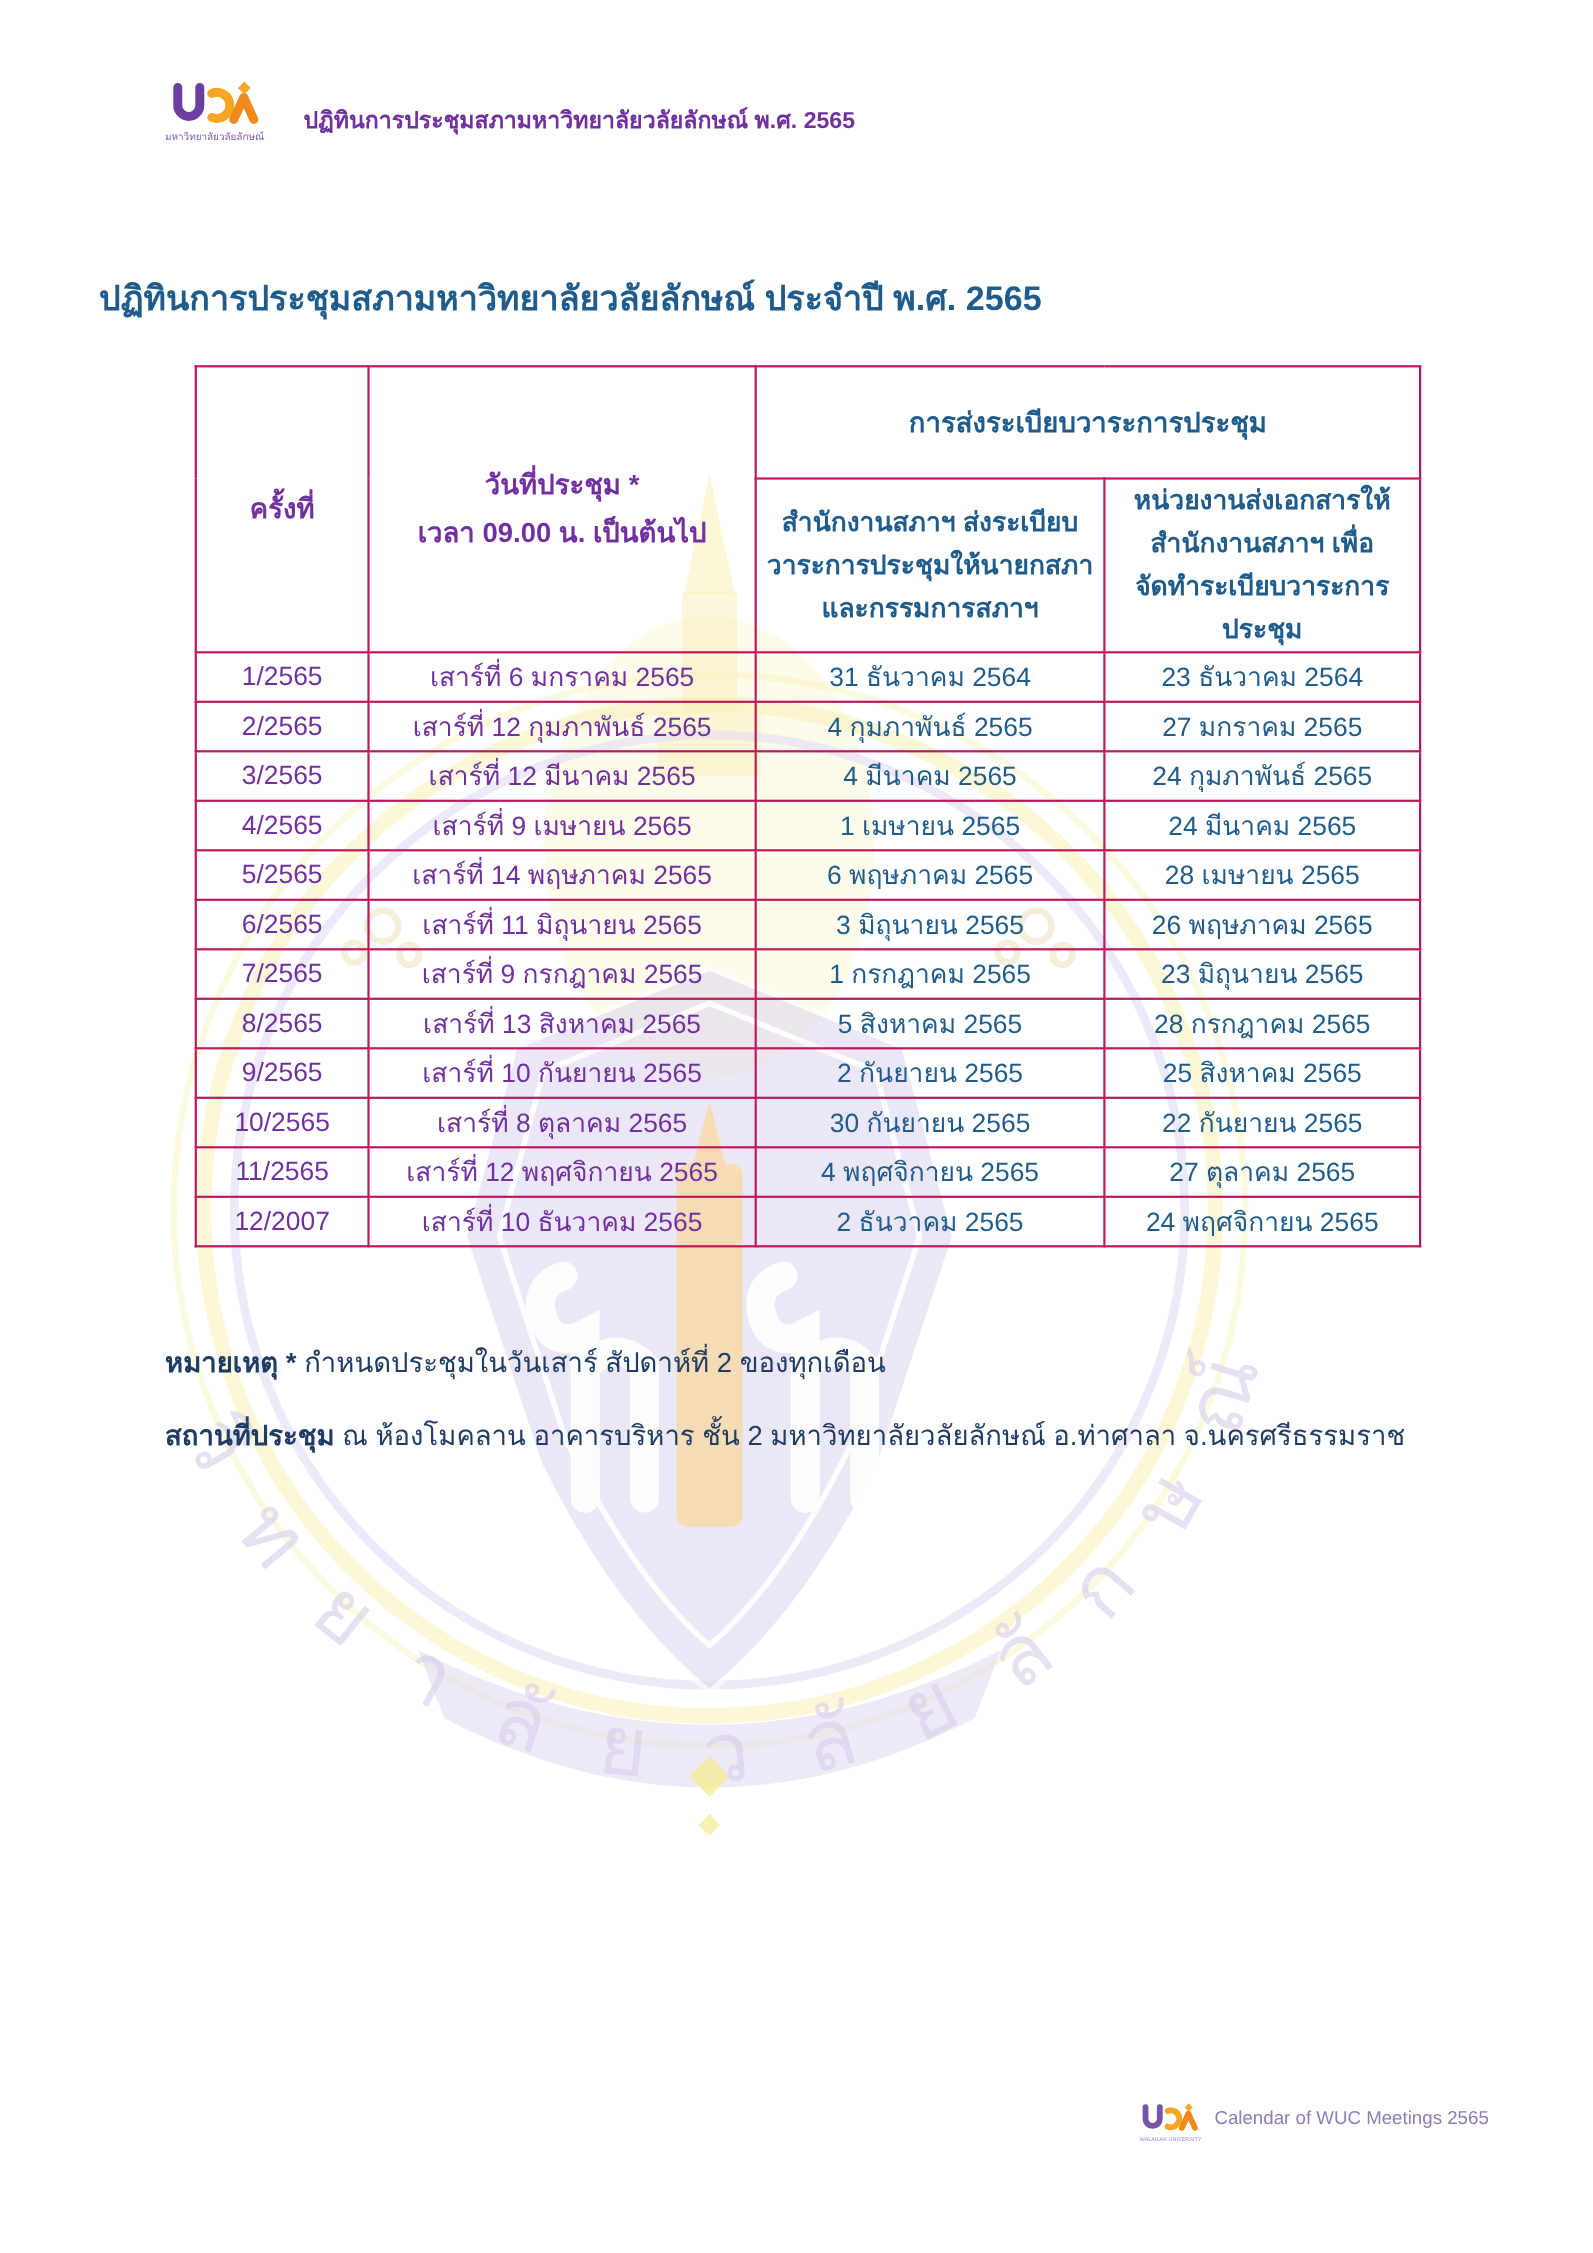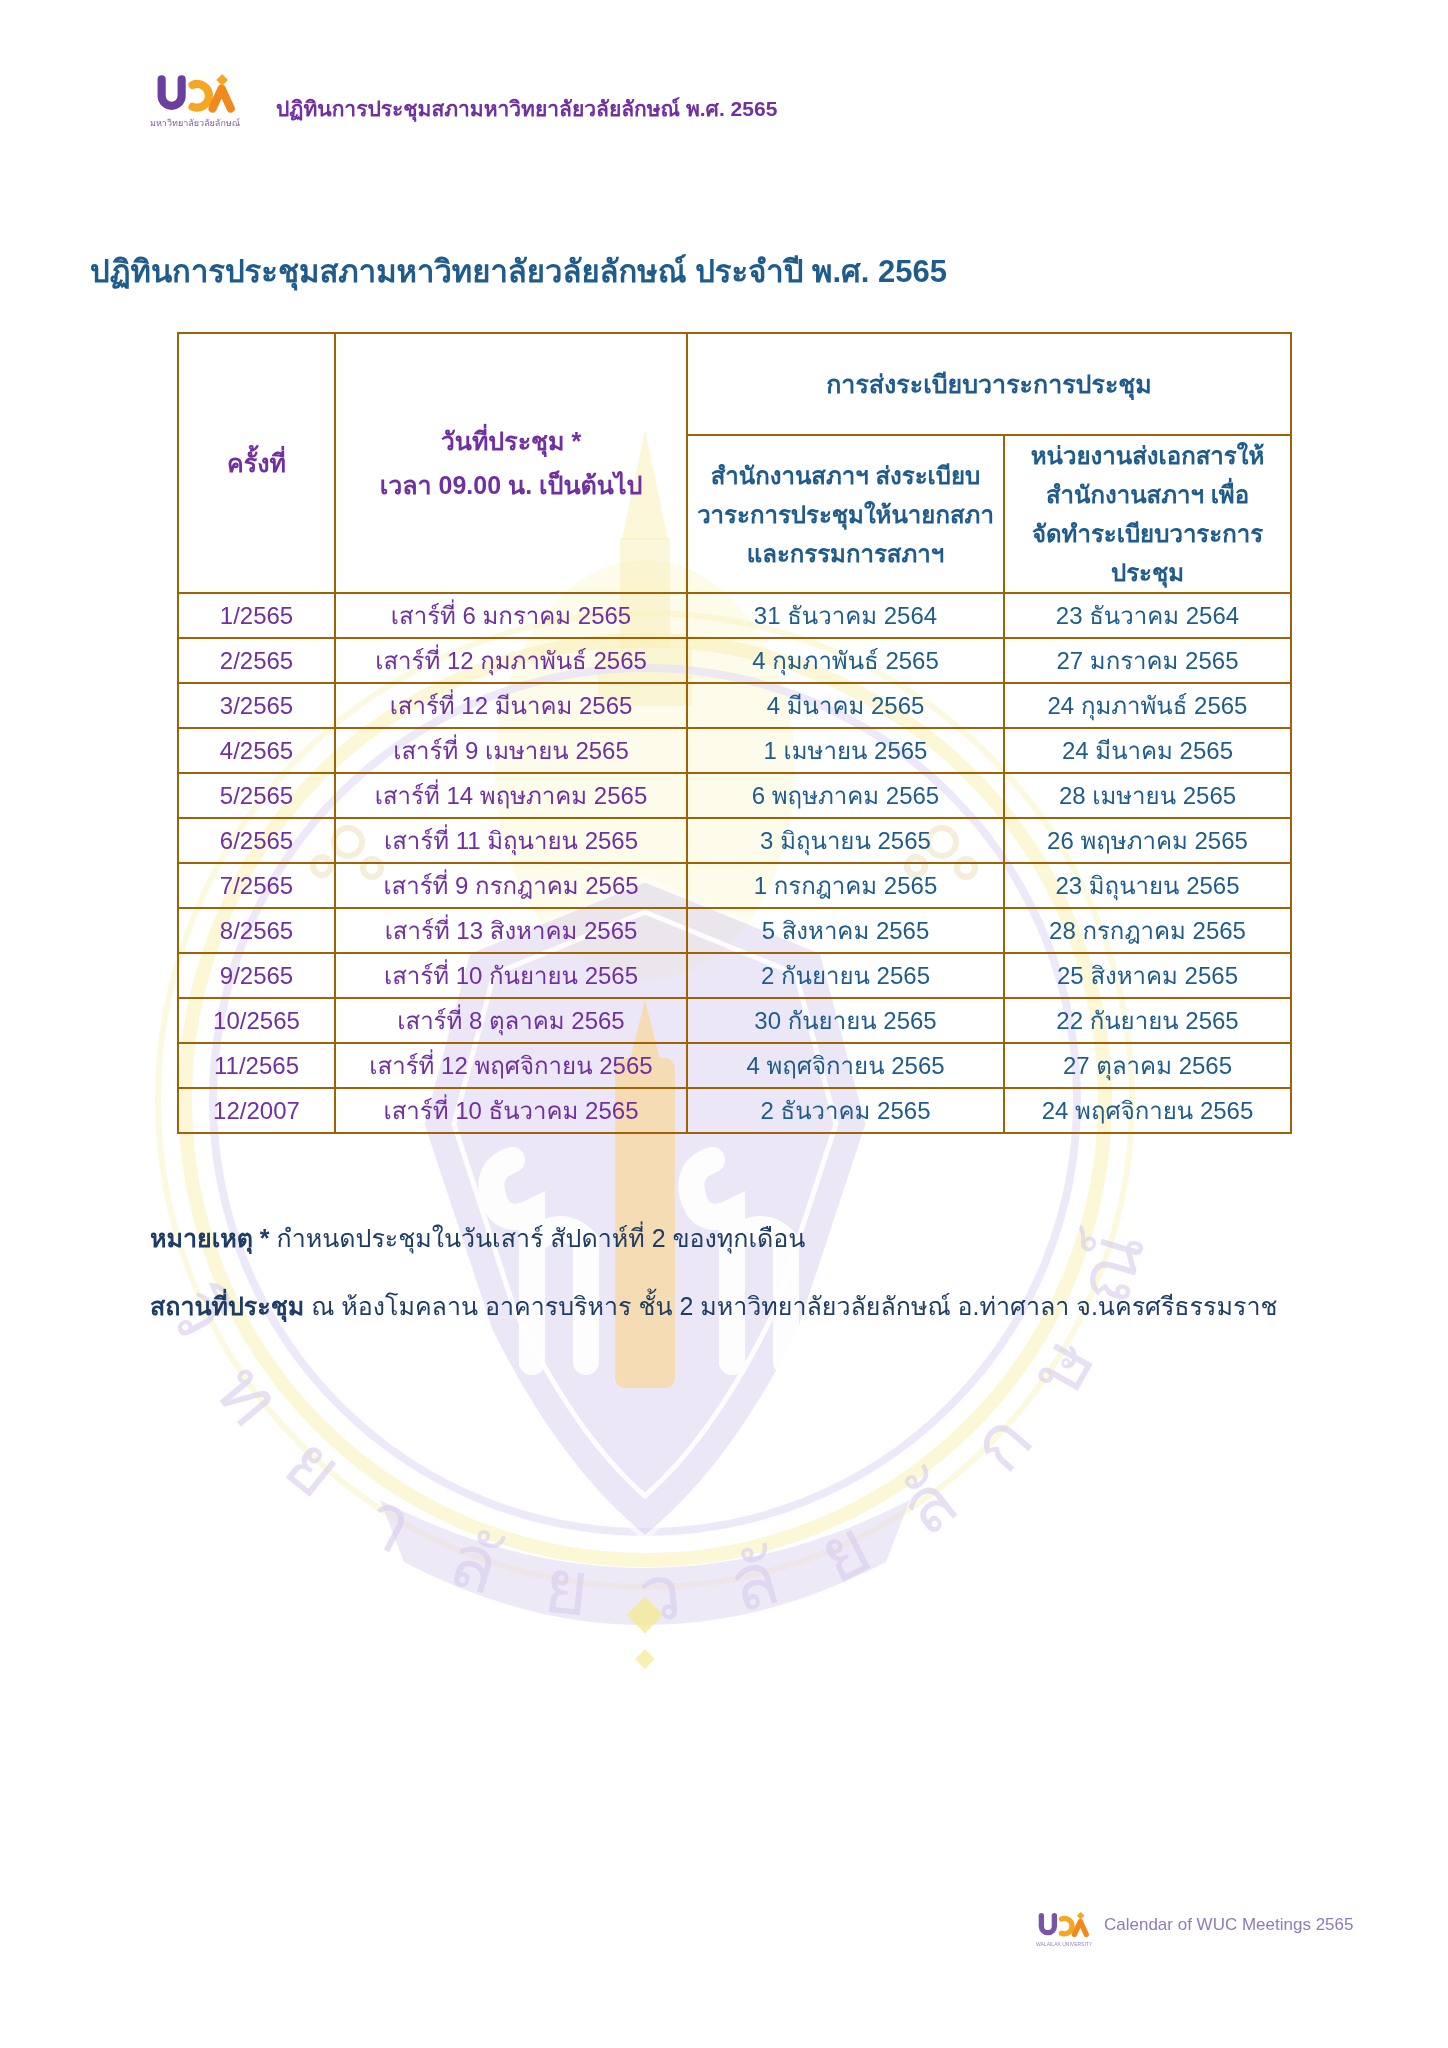--- a/index.html
+++ b/index.html
@@ -23,21 +23,21 @@
     position:absolute;left:90px;top:246px;width:1160px;margin:0;text-align:left;
     font-size:31px;font-weight:bold;color:#1F5C8B;
   }
 
   
   table.sched{
     position:absolute;left:177px;top:332px;width:1113px;
     border-collapse:collapse;table-layout:fixed;background:transparent;
   }
   table.sched th,table.sched td{
-    border:2px solid #a16207;text-align:center;vertical-align:middle;
+    border:2px solid #be185d;text-align:center;vertical-align:middle;
     padding:0 4px;background:transparent;
   }
   th.head-purple{color:#7030A0;font-size:25px;font-weight:bold;vertical-align:top;padding-top:14px;}
   th.head-purple .hline{line-height:44px;font-weight:bold;}
   th.group-head{color:#1F5C8B;font-size:25px;font-weight:600;height:100px;}
   th.sub-head{color:#1F5C8B;font-size:24px;font-weight:600;vertical-align:top;padding-top:8px;height:156px;}
   th.sub-head .sline{line-height:39px;}
   tr.data-row{height:45px;}
   td.c-purple{color:#7030A0;font-size:24px;}
   td.c-blue{color:#1F5C8B;font-size:24px;}

